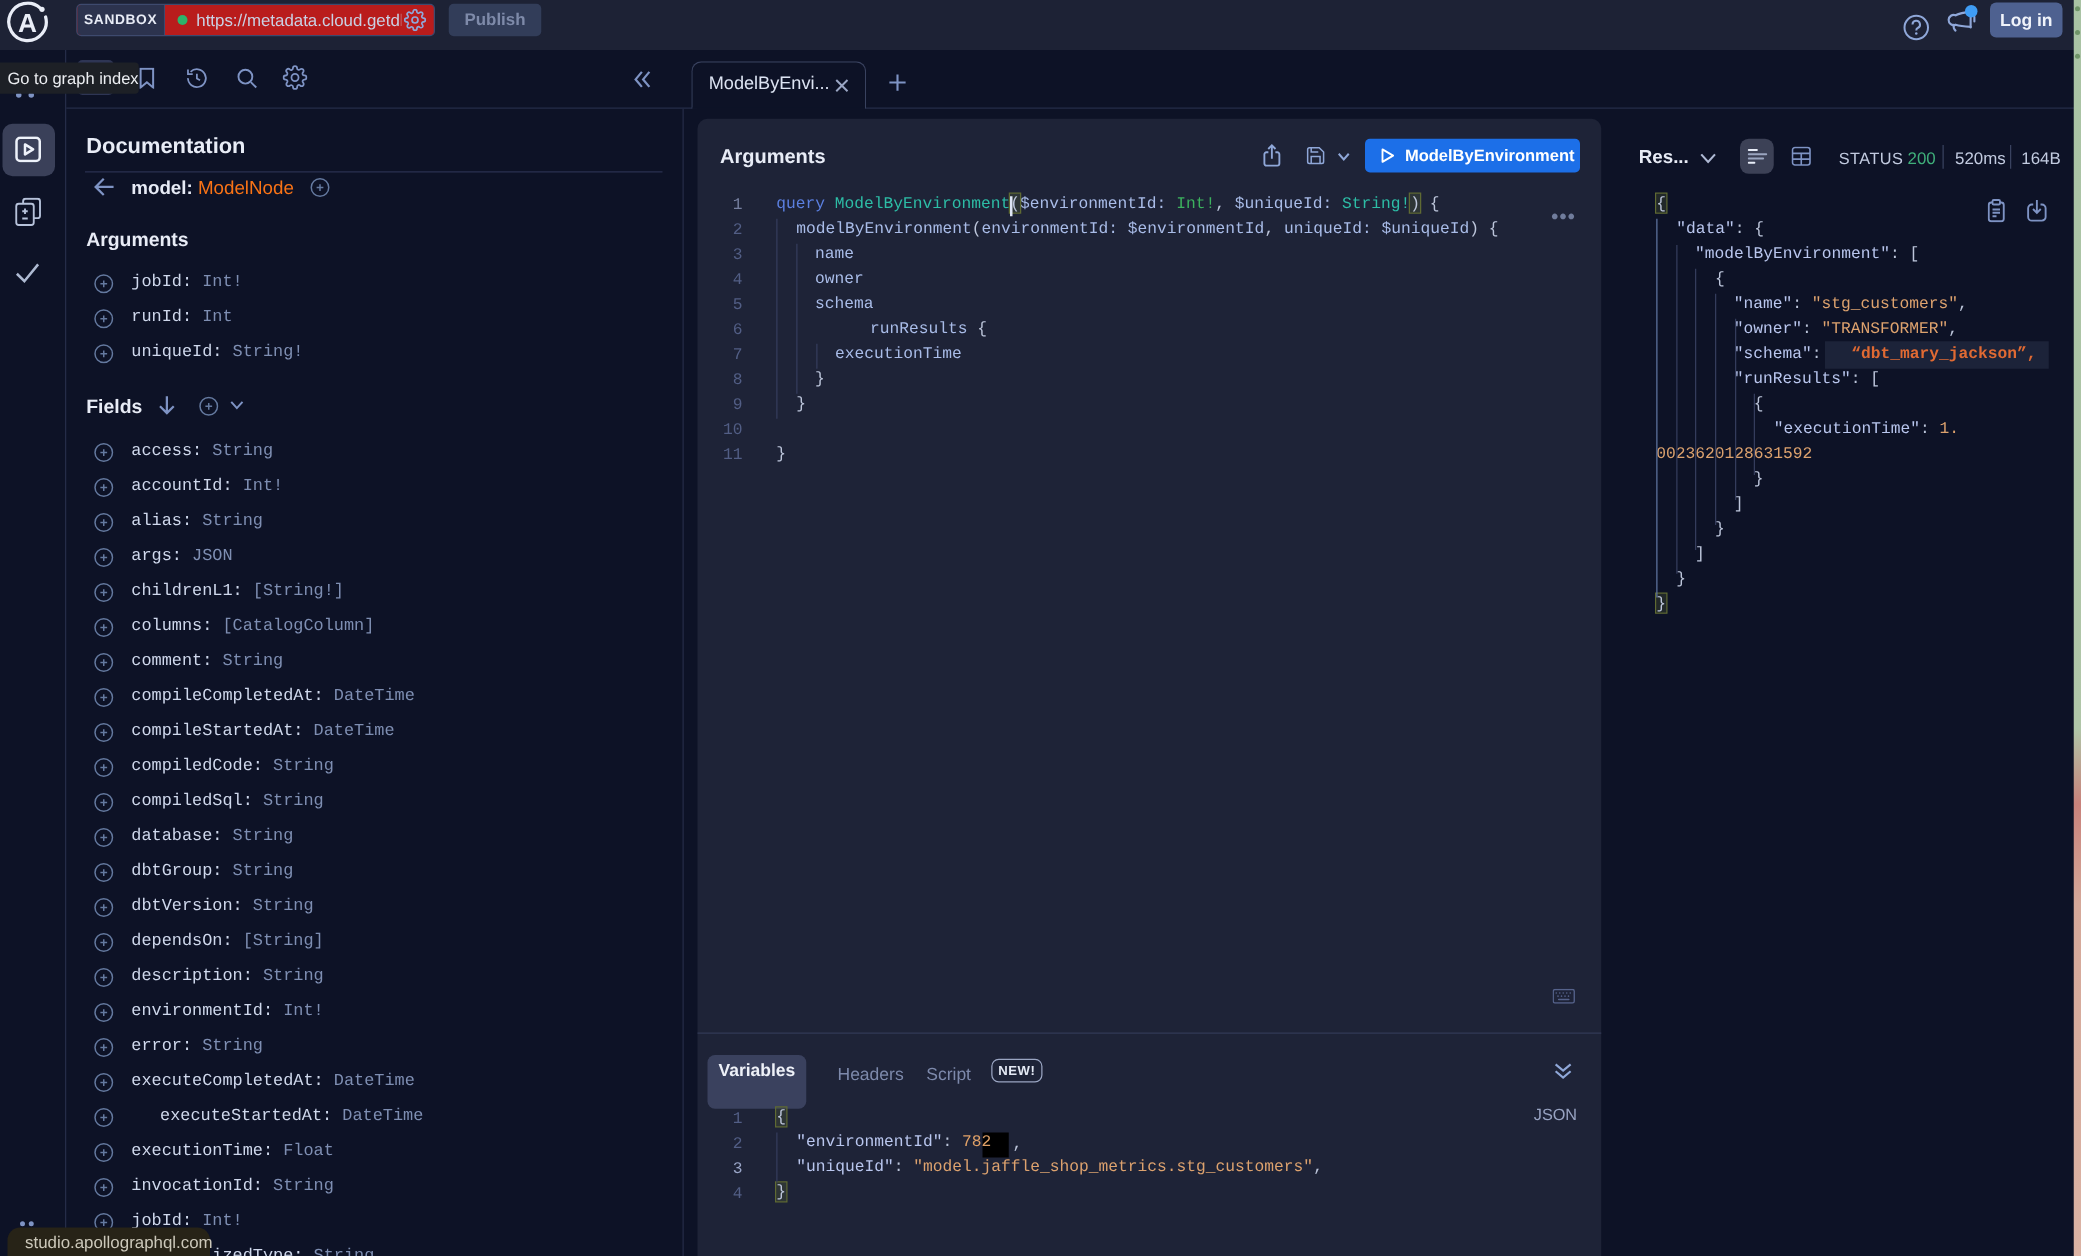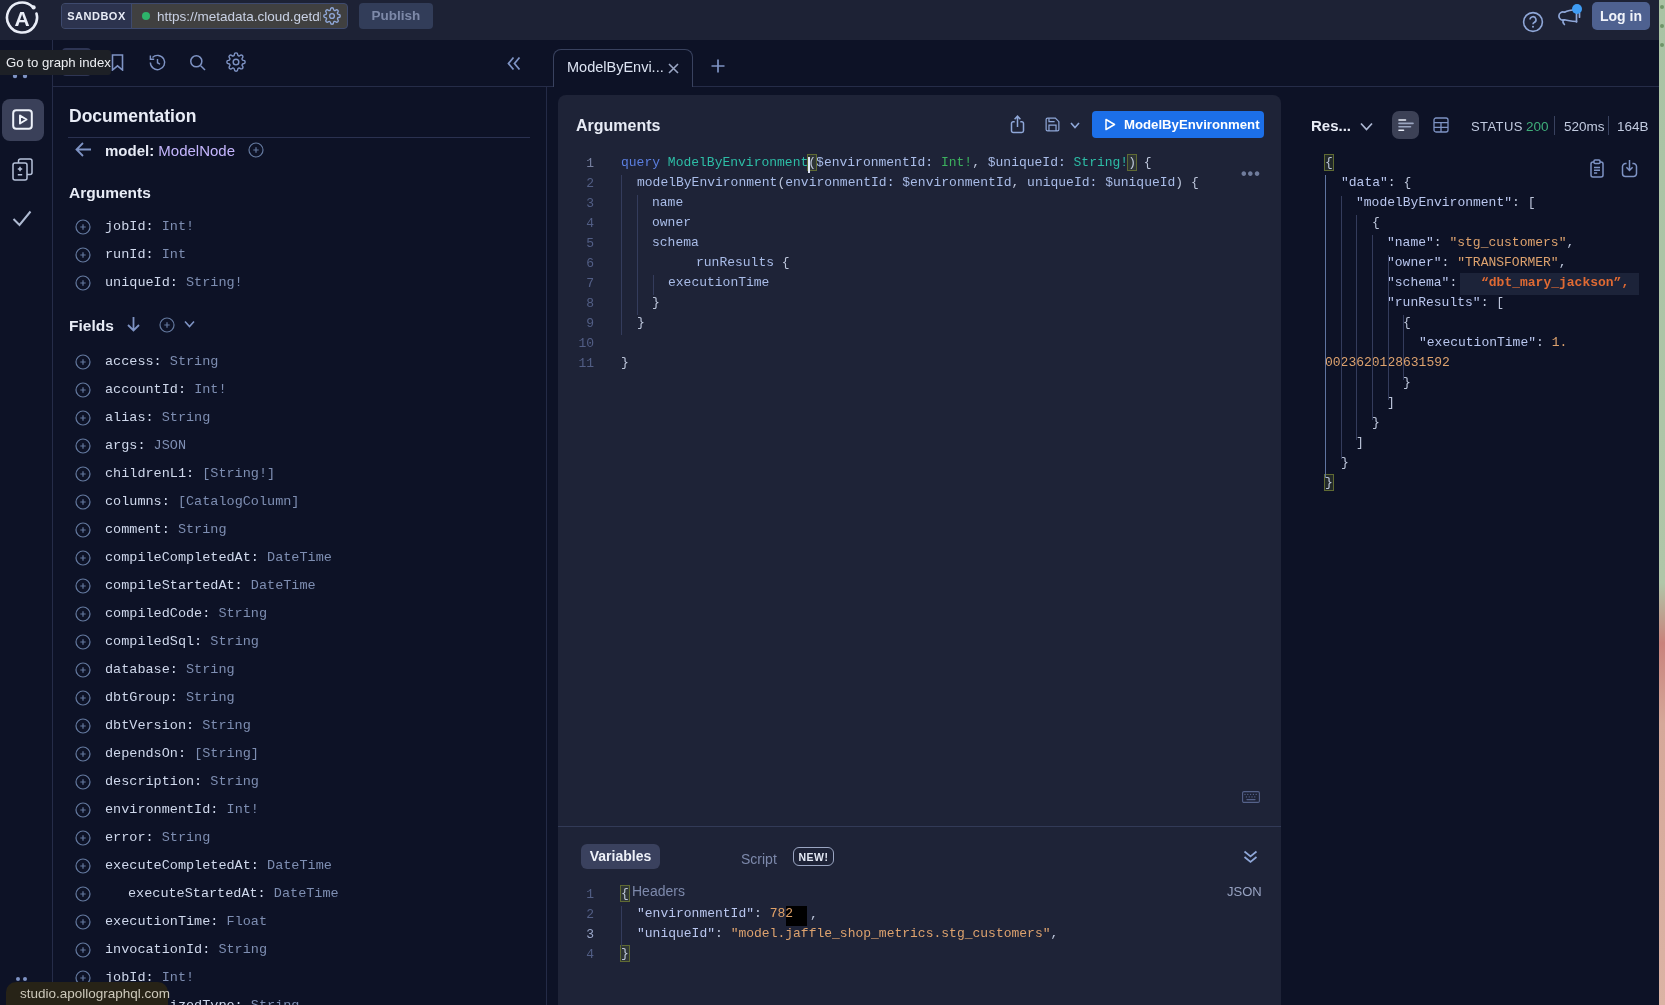--- a/index.html
+++ b/index.html
@@ -3,21 +3,21 @@
 <meta charset="utf-8">
 <style>
   * { margin:0; padding:0; box-sizing:border-box; }
   html,body { width:1665px; height:1005px; overflow:hidden; background:#0d1226; }
   body { font-family:"Liberation Sans", sans-serif; position:relative; }
   .abs { position:absolute; }
   svg { display:block; }
 
   
   #topbar { left:0; top:0; width:1665px; height:40px; background:#1d2235; }
-  #sandboxpill { left:61px; top:3px; width:287px; height:26px; border:1px solid #3e4a6e; border-radius:4px; display:flex; background:#404040; }
+  #sandboxpill { left:61px; top:3px; width:287px; height:26px; border:1px solid #3e4a6e; border-radius:4px; display:flex; background:#b91c1c; }
   #sandboxlabel { width:70px; background:#2c334e; border-right:1px solid #3e4a6e; color:#e8ecf6; font-size:11px; font-weight:bold; letter-spacing:0.5px; display:flex; align-items:center; justify-content:center; border-radius:3px 0 0 3px; flex:none; }
   #urlpart { flex:1; display:flex; align-items:center; padding:0 5px; color:#c9d1e4; font-size:13.5px; overflow:hidden; }
   #greendot { width:8px; height:8px; border-radius:50%; background:#2db36a; margin:0 7px 0 5px; flex:none; }
   #urltext { overflow:hidden; white-space:nowrap; width:164px; flex:none; margin-right:2px; }
   #publish { left:359px; top:3px; width:74px; height:26px; background:#323d59; border-radius:4px; color:#7e8aa9; font-size:13.5px; font-weight:bold; text-align:center; line-height:26px; }
   #login { left:1592px; top:2px; width:58px; height:28px; background:#4e6190; border-radius:5px; color:#f0f3fa; font-size:14px; font-weight:bold; text-align:center; line-height:28px; }
 
   
   #railline { left:52px; top:40px; width:1px; height:965px; background:#252c48; }
   #railactive { left:2px; top:99px; width:42px; height:42px; background:#3a4059; border-radius:8px; }
@@ -45,21 +45,21 @@
   .kw { color:#5b7fe0; }
   .teal { color:#2dbda6; }
   .pun { color:#bcc5da; }
   .brk { outline:1px solid #5f6a33; background:rgba(95,106,51,.25); }
   .key { color:#b9c6ee; }
   .str { color:#dda26e; }
 
   #runbtn { left:1092px; top:111px; width:172px; height:27px; background:#1c6fe8; border-radius:4px; color:#fff; font-size:13.2px; font-weight:bold; display:flex; align-items:center; }
 
   
-  #vartab { left:566px; top:844px; width:79px; height:25px; background:#3a415e; border-radius:6px; color:#eef1f8; font-weight:bold; font-size:14px; text-align:center; line-height:25px;margin-left:15px; }
+  #vartab { left:566px; top:844px; width:79px; height:43px; background:#3a415e; border-radius:6px; color:#eef1f8; font-weight:bold; font-size:14px; text-align:center; line-height:25px; }
   .vtab { position:absolute; color:#7d89ab; font-size:14px; top:851px; }
   #newbadge { left:793px; top:847px; width:41px; height:19px; border:1px solid #9aa5c2; border-radius:6px; color:#e4e9f4; font-size:10.5px; font-weight:bold; text-align:center; line-height:18px; letter-spacing:.5px; }
   #jsonlabel { left:1227px; top:884px; color:#98a3c2; font-size:13px; }
   #redact { left:786px; top:906px; width:21px; height:20px; background:#000; }
 
   
   #resphead { left:1311px; top:117px; color:#e8ecf6; font-weight:bold; font-size:15px; }
   #respbtn1 { left:1392px; top:111px; width:27px; height:28px; background:#3c4156; border-radius:7px; }
   .statustxt { position:absolute; top:119px; color:#c2cbe0; font-size:13.5px; }
   .statusdiv { position:absolute; top:116px; width:1px; height:19px; background:#39425f; }
@@ -176,21 +176,21 @@
 
 <svg class="abs" style="left:711px;top:59px;" width="14" height="14" viewBox="0 0 14 14" stroke="#7e93c4" stroke-width="1.7">
     <path d="M7 0.5 V13.5 M0.5 7 H13.5"></path>
   </svg>
 
 <div class="abs doctitle" style="left:69px;top:106px;font-size:17.5px;">Documentation</div>
 <div class="abs" style="left:68px;top:137px;width:462px;height:1px;background:#2a3150;"></div>
 <svg class="abs" style="left:75px;top:142px;" width="16" height="15" viewBox="0 0 16 15" fill="none" stroke="#7e93c4" stroke-width="1.8">
     <path d="M8 1 L1.5 7.5 L8 14 M1.5 7.5 H16"></path>
   </svg>
-<div class="abs" style="left:105px;top:142px;font-size:15px;"><span style="color:#e6eaf5;font-weight:bold;">model:</span> <span style="color:#c4b5fd;">ModelNode</span></div>
+<div class="abs" style="left:105px;top:142px;font-size:15px;"><span style="color:#e6eaf5;font-weight:bold;">model:</span> <span style="color:#f97316;">ModelNode</span></div>
 <div class="abs doctitle" style="left:69px;top:184px;font-size:15.5px;">Arguments</div>
 <div class="abs doctitle" style="left:69px;top:317px;font-size:15.5px;">Fields</div>
 
 <svg class="abs" style="left:126px;top:316px;" width="15" height="16" viewBox="0 0 15 16" fill="none" stroke="#7e93c4" stroke-width="1.8">
     <path d="M7.5 1 V14 M2 9 L7.5 14.5 L13 9"></path>
   </svg>
 <svg class="abs" style="left:184px;top:320px;" width="11" height="8" viewBox="0 0 11 8" fill="none" stroke="#7e93c4" stroke-width="1.6">
     <path d="M1 1.5 L5.5 6.5 L10 1.5"></path>
   </svg>
 
@@ -388,21 +388,21 @@
 <div class="cm" style="left:637px;top:315px;"><span class="pun">}</span></div>
 <div class="ln" style="left:574px;top:336px;">10</div>
 <div class="ln" style="left:574px;top:356px;">11</div>
 <div class="cm" style="left:621px;top:355px;"><span class="pun">}</span></div>
 <div class="abs" style="left:808px;top:157px;width:1.5px;height:16px;background:#dfe5f5;"></div>
 <div class="guide" style="left:621px;top:175px;height:160px;"></div>
 <div class="guide" style="left:637px;top:195px;height:120px;"></div>
 <div class="guide" style="left:653px;top:275px;height:20px;"></div>
 
 <div class="abs" id="vartab">Variables</div>
-<div class="abs vtab" style="left:632px;margin-top:32px;">Headers</div>
+<div class="abs vtab" style="left:670px;">Headers</div>
 <div class="abs vtab" style="left:741px;">Script</div>
 <div class="abs" id="newbadge">NEW!</div>
 <svg class="abs" style="left:1243px;top:850px;" width="15" height="14" viewBox="0 0 15 14" fill="none" stroke="#8fa7d8" stroke-width="1.7">
     <path d="M1.5 1.5 L7.5 6.5 L13.5 1.5 M1.5 7 L7.5 12 L13.5 7"></path>
   </svg>
 <div class="abs" id="jsonlabel">JSON</div>
 <div class="abs" id="redact"></div>
 
 <div class="ln" style="left:574px;top:887px;">1</div>
 <div class="ln" style="left:574px;top:907px;">2</div>

